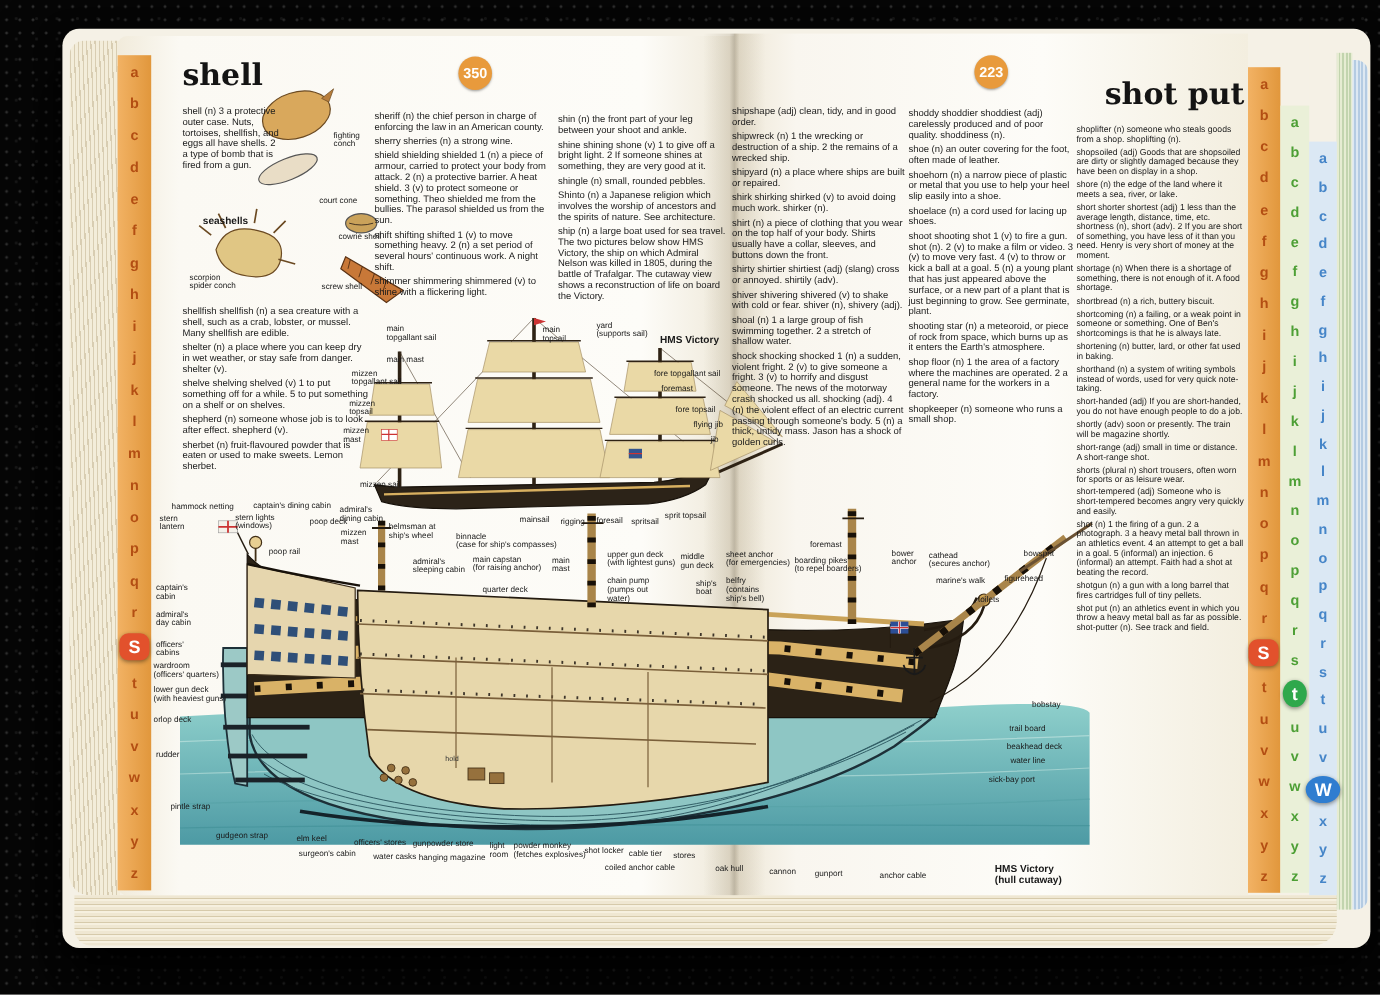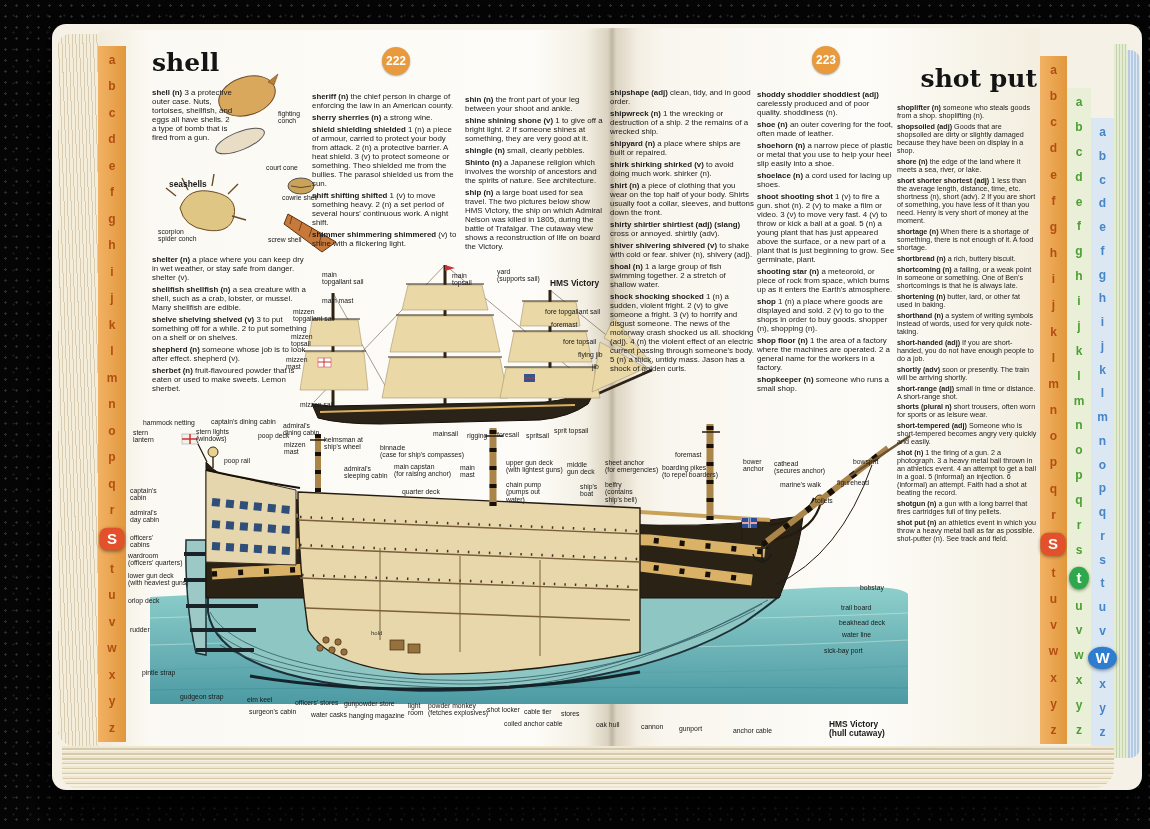--- a/index.html
+++ b/index.html
@@ -34,21 +34,21 @@
   .strip-green{background:#eaf0d8;color:#4d9f35;}
   .strip-green .letter.hl{background:#2fa84c;border-radius:50%;}
   .strip-blue{background:#dbe8f4;color:#4585c8;}
   .strip-blue .letter.hl{background:#2f7dd0;border-radius:50%;}
   .pg-head{position:absolute;font-family:"DejaVu Serif",serif;font-weight:bold;color:#141414;}
   .badge{position:absolute;width:28px;height:28px;border-radius:50%;background:#e89a3c;color:#fff;
     font:bold 12px/28px "Liberation Sans",sans-serif;text-align:center;box-shadow:0 1px 2px rgba(0,0,0,.35);}
   .col{position:absolute;font-size:7.9px;line-height:1.14;color:#1b1b1b;}
   .col.dense{font-size:7.2px;line-height:1.11;}
   .entry{margin:0 0 3px 0;}
-  .entry .hd{font-weight:bold;}
+  .entry .hd{font-weight:normal;}
   .lbl-layer{position:absolute;inset:0;pointer-events:none;}
   .lbl{position:absolute;font-size:6.8px;line-height:1.1;color:#191919;white-space:pre-line;}
   .lbl.b{font-weight:bold;font-size:8.4px;}
   .lbl.s{font-size:6px;color:#333;}
   svg.art{position:absolute;left:0;top:0;pointer-events:none;}
 </style>
 </head>
 <body>
 
 <div class="photo">
@@ -286,82 +286,81 @@
       <circle cx="213" cy="452" r="5" fill="#e8cf92" stroke="#412e15"></circle>
       <path d="M213,457 V468" stroke="#412e15" stroke-width="1.5"></path>
       <path d="M207,462 L196,440" stroke="#241b10" stroke-width="1.2"></path>
       <rect x="182" y="434" width="16" height="10" fill="#f4f1ea" stroke="#999" stroke-width="0.5"></rect>
       <path d="M182,439 h16 M190,434 v10" stroke="#c33" stroke-width="1.5"></path>
       <path d="M762,540 v22 M755,548 h14 M762,562 q-8,-2 -9,-8 M762,562 q8,-2 9,-8" stroke="#1a1a1a" stroke-width="1.5" fill="none"></path>
     </g>
   </svg>
 
   <div class="pg-head" style="left:152px;top:48px;font-size:25px;">shell</div>
-  <div class="badge" style="left:382px;top:47px;">222</div>
+  <div class="badge" style="left:382px;top:47px;">350</div>
   <div class="badge" style="left:812px;top:46px;">223</div>
   <div class="pg-head" style="left:865px;top:64px;width:172px;text-align:right;font-size:25px;">shot put</div>
 
   <div class="col" style="left:152px;top:88px;width:82px;">
       <div class="entry"><b class="hd">shell (n)</b><span class="bd"> 3 a protective outer case. Nuts, tortoises, shellfish, and eggs all have shells. 2 a type of bomb that is fired from a gun.</span></div>
     </div>
   <div class="col" style="left:152px;top:255px;width:156px;">
+      <div class="entry"><b class="hd">shellfish shellfish (n)</b><span class="bd"> a sea creature with a shell, such as a crab, lobster, or mussel. Many shellfish are edible.</span></div>
       <div class="entry"><b class="hd">shelter (n)</b><span class="bd"> a place where you can keep dry in wet weather, or stay safe from danger. shelter (v).</span></div>
-      <div class="entry"><b class="hd">shellfish shellfish (n)</b><span class="bd"> a sea creature with a shell, such as a crab, lobster, or mussel. Many shellfish are edible.</span></div>
-      <div class="entry"><b class="hd">shelve shelving shelved (v)</b><span class="bd"> 3 to put something off for a while. 2 to put something on a shelf or on shelves.</span></div>
+      <div class="entry"><b class="hd">shelve shelving shelved (v)</b><span class="bd"> 1 to put something off for a while. 5 to put something on a shelf or on shelves.</span></div>
       <div class="entry"><b class="hd">shepherd (n)</b><span class="bd"> someone whose job is to look after effect. shepherd (v).</span></div>
       <div class="entry"><b class="hd">sherbet (n)</b><span class="bd"> fruit-flavoured powder that is eaten or used to make sweets. Lemon sherbet.</span></div>
     </div>
   <div class="col" style="left:312px;top:92px;width:148px;">
       <div class="entry"><b class="hd">sheriff (n)</b><span class="bd"> the chief person in charge of enforcing the law in an American county.</span></div>
       <div class="entry"><b class="hd">sherry sherries (n)</b><span class="bd"> a strong wine.</span></div>
       <div class="entry"><b class="hd">shield shielding shielded</b><span class="bd"> 1 (n) a piece of armour, carried to protect your body from attack. 2 (n) a protective barrier. A heat shield. 3 (v) to protect someone or something. Theo shielded me from the bullies. The parasol shielded us from the sun.</span></div>
       <div class="entry"><b class="hd">shift shifting shifted</b><span class="bd"> 1 (v) to move something heavy. 2 (n) a set period of several hours' continuous work. A night shift.</span></div>
       <div class="entry"><b class="hd">shimmer shimmering shimmered</b><span class="bd"> (v) to shine with a flickering light.</span></div>
     </div>
   <div class="col" style="left:465px;top:95px;width:140px;">
       <div class="entry"><b class="hd">shin (n)</b><span class="bd"> the front part of your leg between your shoot and ankle.</span></div>
       <div class="entry"><b class="hd">shine shining shone (v)</b><span class="bd"> 1 to give off a bright light. 2 If someone shines at something, they are very good at it.</span></div>
-      <div class="entry"><b class="hd">shingle (n)</b><span class="bd"> small, clearly pebbles.</span></div>
+      <div class="entry"><b class="hd">shingle (n)</b><span class="bd"> small, rounded pebbles.</span></div>
       <div class="entry"><b class="hd">Shinto (n)</b><span class="bd"> a Japanese religion which involves the worship of ancestors and the spirits of nature. See architecture.</span></div>
       <div class="entry"><b class="hd">ship (n)</b><span class="bd"> a large boat used for sea travel. The two pictures below show HMS Victory, the ship on which Admiral Nelson was killed in 1805, during the battle of Trafalgar. The cutaway view shows a reconstruction of life on board the Victory.</span></div>
     </div>
   <div class="col" style="left:610px;top:88px;width:144px;">
       <div class="entry"><b class="hd">shipshape (adj)</b><span class="bd"> clean, tidy, and in good order.</span></div>
       <div class="entry"><b class="hd">shipwreck (n)</b><span class="bd"> 1 the wrecking or destruction of a ship. 2 the remains of a wrecked ship.</span></div>
       <div class="entry"><b class="hd">shipyard (n)</b><span class="bd"> a place where ships are built or repaired.</span></div>
       <div class="entry"><b class="hd">shirk shirking shirked (v)</b><span class="bd"> to avoid doing much work. shirker (n).</span></div>
-      <div class="entry"><b class="hd">shirt (n)</b><span class="bd"> a piece of clothing that you wear on the top half of your body. Shirts usually foot a collar, sleeves, and buttons down the front.</span></div>
+      <div class="entry"><b class="hd">shirt (n)</b><span class="bd"> a piece of clothing that you wear on the top half of your body. Shirts usually have a collar, sleeves, and buttons down the front.</span></div>
       <div class="entry"><b class="hd">shirty shirtier shirtiest (adj) (slang)</b><span class="bd"> cross or annoyed. shirtily (adv).</span></div>
       <div class="entry"><b class="hd">shiver shivering shivered (v)</b><span class="bd"> to shake with cold or fear. shiver (n), shivery (adj).</span></div>
       <div class="entry"><b class="hd">shoal (n)</b><span class="bd"> 1 a large group of fish swimming together. 2 a stretch of shallow water.</span></div>
       <div class="entry"><b class="hd">shock shocking shocked</b><span class="bd"> 1 (n) a sudden, violent fright. 2 (v) to give someone a fright. 3 (v) to horrify and disgust someone. The news of the motorway crash shocked us all. shocking (adj). 4 (n) the violent effect of an electric current passing through someone's body. 5 (n) a thick, untidy mass. Jason has a shock of golden curls.</span></div>
     </div>
   <div class="col" style="left:757px;top:90px;width:138px;">
       <div class="entry"><b class="hd">shoddy shoddier shoddiest (adj)</b><span class="bd"> carelessly produced and of poor quality. shoddiness (n).</span></div>
       <div class="entry"><b class="hd">shoe (n)</b><span class="bd"> an outer covering for the foot, often made of leather.</span></div>
       <div class="entry"><b class="hd">shoehorn (n)</b><span class="bd"> a narrow piece of plastic or metal that you use to help your heel slip easily into a shoe.</span></div>
       <div class="entry"><b class="hd">shoelace (n)</b><span class="bd"> a cord used for lacing up shoes.</span></div>
       <div class="entry"><b class="hd">shoot shooting shot</b><span class="bd"> 1 (v) to fire a gun. shot (n). 2 (v) to make a film or video. 3 (v) to move very fast. 4 (v) to throw or kick a ball at a goal. 5 (n) a young plant that has just appeared above the surface, or a new part of a plant that is just beginning to grow. See germinate, plant.</span></div>
       <div class="entry"><b class="hd">shooting star (n)</b><span class="bd"> a meteoroid, or piece of rock from space, which burns up as it enters the Earth's atmosphere.</span></div>
-      <div class="entry"><b class="hd">shop</b><span class="bd"> 1 (n) a place where goods are displayed and sold. 2 (v) to go to the shops in order to buy goods. shopper (n), shopping (n).</span></div>
       <div class="entry"><b class="hd">shop floor (n)</b><span class="bd"> 1 the area of a factory where the machines are operated. 2 a general name for the workers in a factory.</span></div>
       <div class="entry"><b class="hd">shopkeeper (n)</b><span class="bd"> someone who runs a small shop.</span></div>
     </div>
   <div class="col dense" style="left:897px;top:104px;width:140px;">
       <div class="entry"><b class="hd">shoplifter (n)</b><span class="bd"> someone who steals goods from a shop. shoplifting (n).</span></div>
       <div class="entry"><b class="hd">shopsoiled (adj)</b><span class="bd"> Goods that are shopsoiled are dirty or slightly damaged because they have been on display in a shop.</span></div>
       <div class="entry"><b class="hd">shore (n)</b><span class="bd"> the edge of the land where it meets a sea, river, or lake.</span></div>
       <div class="entry"><b class="hd">short shorter shortest (adj)</b><span class="bd"> 1 less than the average length, distance, time, etc. shortness (n), short (adv). 2 If you are short of something, you have less of it than you need. Henry is very short of money at the moment.</span></div>
       <div class="entry"><b class="hd">shortage (n)</b><span class="bd"> When there is a shortage of something, there is not enough of it. A food shortage.</span></div>
       <div class="entry"><b class="hd">shortbread (n)</b><span class="bd"> a rich, buttery biscuit.</span></div>
       <div class="entry"><b class="hd">shortcoming (n)</b><span class="bd"> a failing, or a weak point in someone or something. One of Ben's shortcomings is that he is always late.</span></div>
       <div class="entry"><b class="hd">shortening (n)</b><span class="bd"> butter, lard, or other fat used in baking.</span></div>
       <div class="entry"><b class="hd">shorthand (n)</b><span class="bd"> a system of writing symbols instead of words, used for very quick note-taking.</span></div>
       <div class="entry"><b class="hd">short-handed (adj)</b><span class="bd"> If you are short-handed, you do not have enough people to do a job.</span></div>
-      <div class="entry"><b class="hd">shortly (adv)</b><span class="bd"> soon or presently. The train will be arriving shortly.</span></div>
+      <div class="entry"><b class="hd">shortly (adv)</b><span class="bd"> soon or presently. The train will be magazine shortly.</span></div>
       <div class="entry"><b class="hd">short-range (adj)</b><span class="bd"> small in time or distance. A short-range shot.</span></div>
       <div class="entry"><b class="hd">shorts (plural n)</b><span class="bd"> short trousers, often worn for sports or as leisure wear.</span></div>
       <div class="entry"><b class="hd">short-tempered (adj)</b><span class="bd"> Someone who is short-tempered becomes angry very quickly and easily.</span></div>
       <div class="entry"><b class="hd">shot (n)</b><span class="bd"> 1 the firing of a gun. 2 a photograph. 3 a heavy metal ball thrown in an athletics event. 4 an attempt to get a ball in a goal. 5 (informal) an injection. 6 (informal) an attempt. Faith had a shot at beating the record.</span></div>
       <div class="entry"><b class="hd">shotgun (n)</b><span class="bd"> a gun with a long barrel that fires cartridges full of tiny pellets.</span></div>
       <div class="entry"><b class="hd">shot put (n)</b><span class="bd"> an athletics event in which you throw a heavy metal ball as far as possible. shot-putter (n). See track and field.</span></div>
     </div>
 
   <div class="lbl-layer">
       <span class="lbl" style="left: 278px; top: 110px;">fighting

